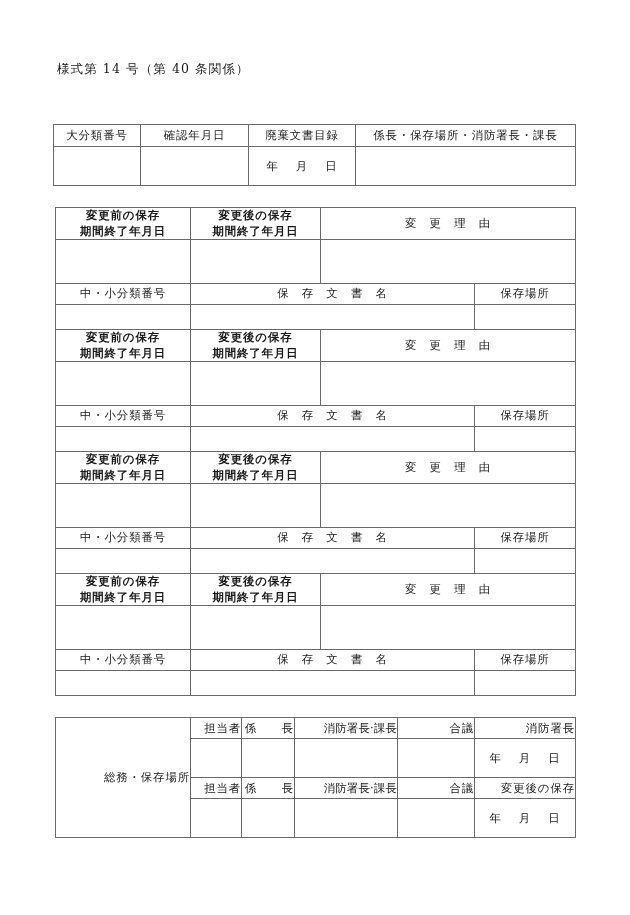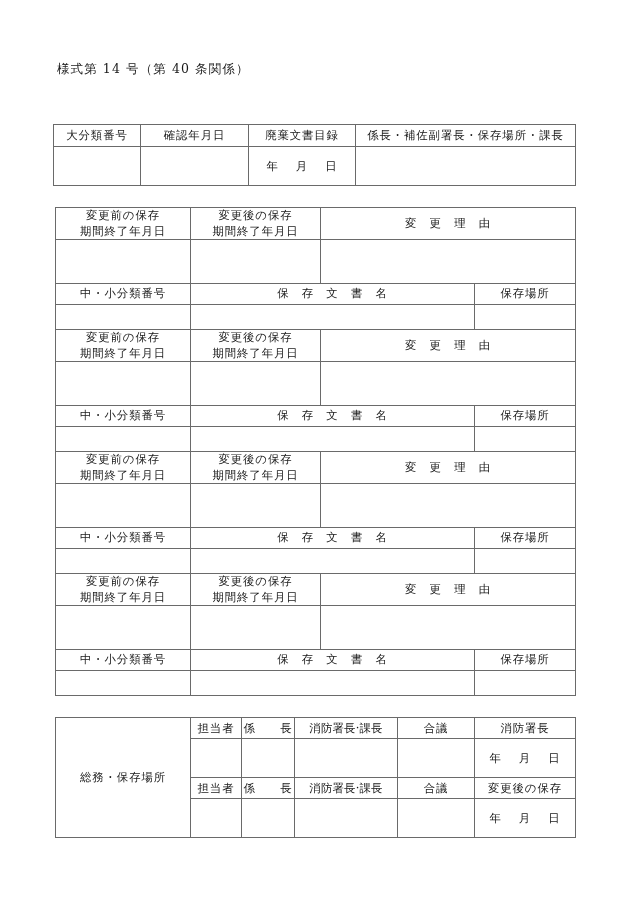--- a/index.html
+++ b/index.html
@@ -85,24 +85,25 @@
   .main-table td { }
 
   .r-head2 td { height: 31px; }          
   .r-gap   td { height: 43px; }          
   .r-head1 td { height: 20px; font-family: Liberation Mono, monospace; }          
   .r-gap2  td { height: 24px; }          
 
   .two-line {
     display: block;
     line-height: 1.33;
-  }
-
-  
-  .r-sig td  { height: 20px; }
+    font-weight: bold;
+  }
+
+  
+  .r-sig td  { height: 20px; text-align: right; }
   .r-sigblank td { height: 38px; }
   .tight { letter-spacing: 0.2px; }
 </style>
 </head>
 <body>
 
 <div class="page">
 
   <div class="form-no">様式第 14 号（第 40 条関係）</div>
 
@@ -112,21 +113,21 @@
       <col style="width:87px">
         <col style="width:108px">
         <col style="width:107px">
         <col style="width:220px">
     </colgroup>
     <tbody>
       <tr class="head-row">
         <td>大分類番号</td>
         <td>確認年月日</td>
         <td>廃棄文書目録</td>
-        <td>係長・補佐副署長・保存場所・課長</td>
+        <td>係長・保存場所・消防署長・課長</td>
       </tr>
       <tr class="body-row">
         <td class="blank"></td>
         <td class="blank"></td>
         <td>
           <span class="ymd"><span>年</span><span class="sp"></span><span>月</span><span class="sp"></span><span>日</span></span>
         </td>
         <td class="blank"></td>
       </tr>
     </tbody>

